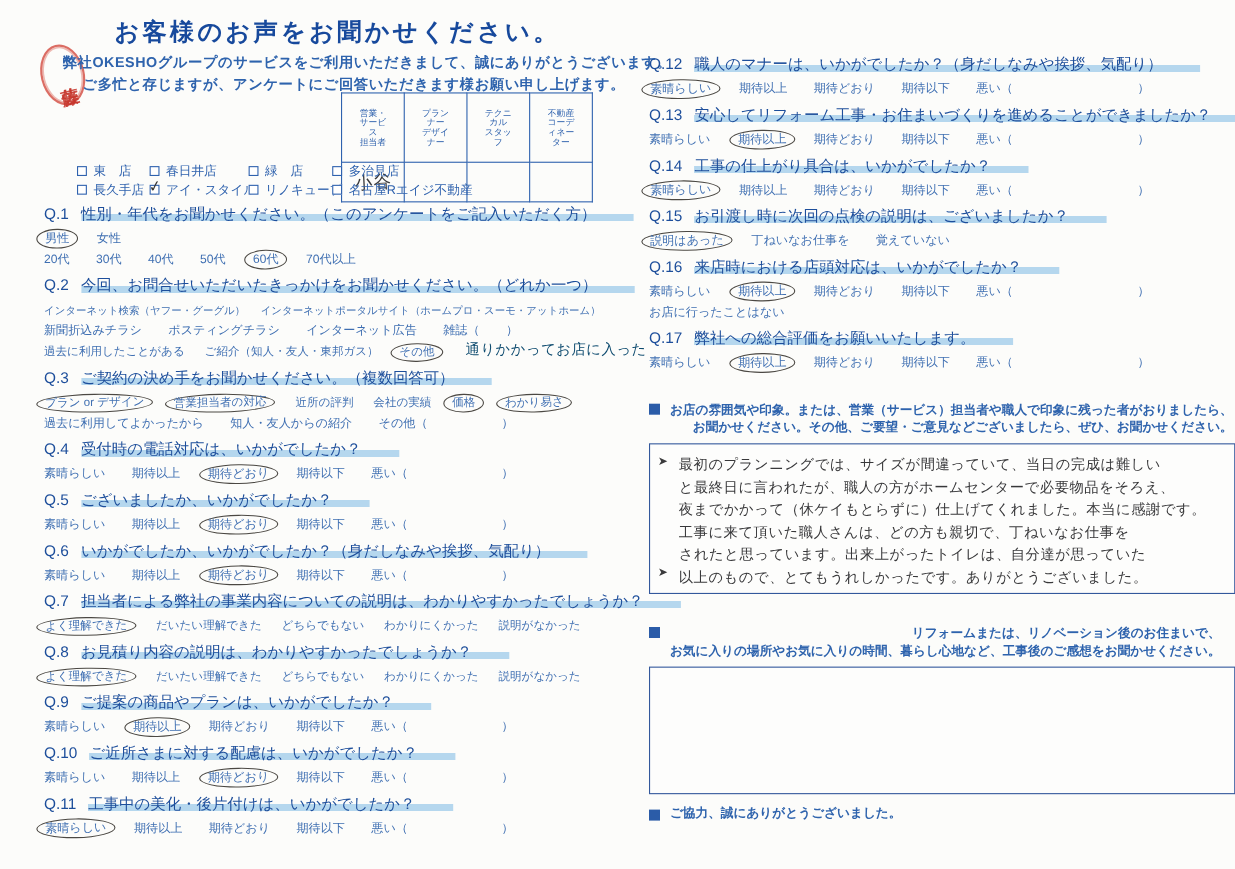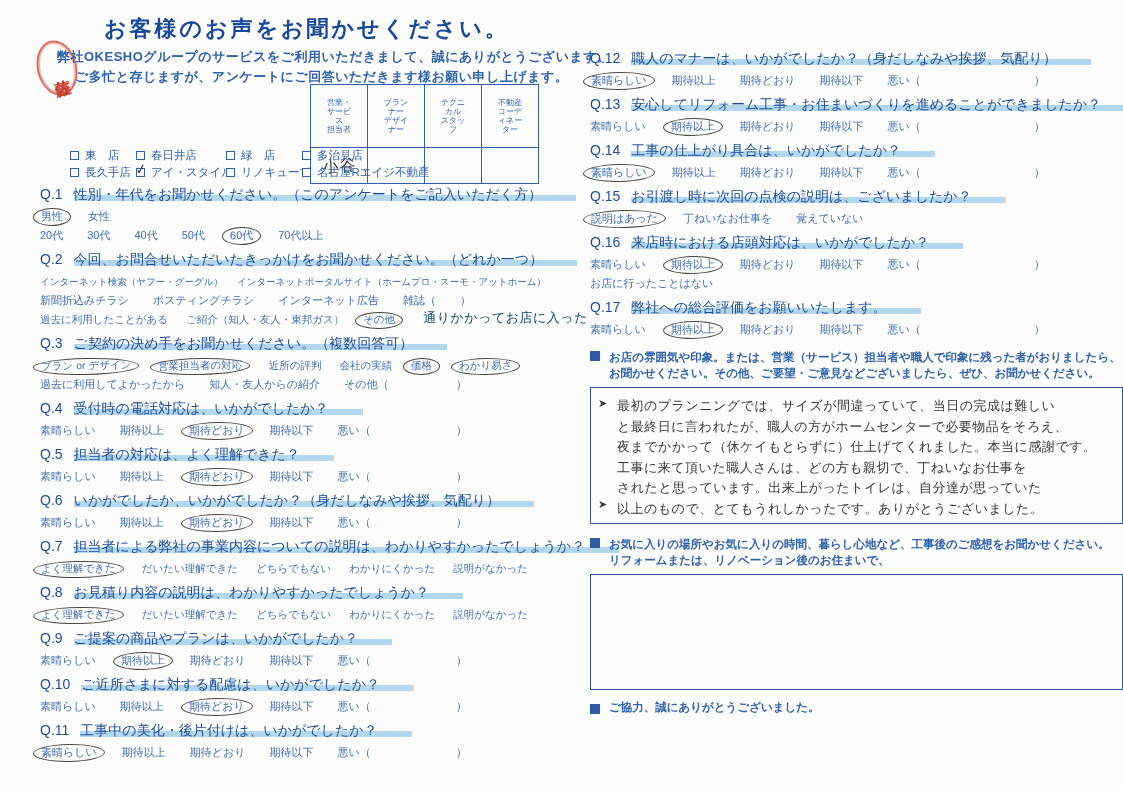--- a/index.html
+++ b/index.html
@@ -58,21 +58,21 @@
   .q-row.t { font-size:9.5px; }
   .opt { margin-right:24px; }
   .q-row.m .opt { margin-right:18px; }
   .q-row.t .opt { margin-right:14px; }
   .opt.c { display:inline-block; border:1.5px solid #4b4843; border-radius:50%;
            padding:0 7px 1px; margin:-2px 17px -2px -7px; transform:rotate(-1deg); }
   .opt.end { margin-left:auto; margin-right:78px; }
   .opt.hand { font-size:13px; color:#0c4a6e; letter-spacing:.5px; margin-left:2px; }
   
   .comment-head { display:flex; gap:9px; font-size:11.5px; font-weight:bold;
-                  color:#2e63ad; line-height:16px; margin-top:12px; }
+                  color:#2e63ad; line-height:16px; margin-top:28px;text-align:right; }
   .bullet { width:10px; height:10px; background:#2b5ca8; margin-top:2px; flex:none; }
   .comment-box { border:1.3px solid #33589c; margin-top:6px; position:relative;
                  padding:8px 6px 5px 26px; background:#fdfdfc; }
   .box1 { height:137px; }
   .box2 { height:116px; }
   .hand-line { font-size:13px; color:#38383a; line-height:20.5px;
                letter-spacing:.5px; white-space:nowrap; }
   .pen-arrow { position:absolute; left:7px; color:#3a3a3c; font-size:11px; }
   .pa1 { top:9px; } .pa2 { top:110px; }
   .footer-note { display:flex; gap:9px; font-size:11.5px; font-weight:bold;
@@ -204,21 +204,21 @@
       <div class="q-row">
         <span class="opt">素晴らしい</span>
         <span class="opt">期待以上</span>
         <span class="opt c">期待どおり</span>
         <span class="opt">期待以下</span>
         <span class="opt">悪い（</span>
         <span class="opt end">）</span>
       </div>
     </div>
     <div class="q">
-      <div class="q-head"><span class="q-num">Q.5</span><span class="q-title-text">担当者の対応は、よく理解できた？</span></div>
+      <div class="q-head"><span class="q-num">Q.5</span><span class="q-title-text">ございましたか、いかがでしたか？</span></div>
       <div class="q-row">
         <span class="opt">素晴らしい</span>
         <span class="opt">期待以上</span>
         <span class="opt c">期待どおり</span>
         <span class="opt">期待以下</span>
         <span class="opt">悪い（</span>
         <span class="opt end">）</span>
       </div>
     </div>
     <div class="q">
@@ -373,22 +373,22 @@
         <div class="hand-line">夜までかかって（休ケイもとらずに）仕上げてくれました。本当に感謝です。</div>
         <div class="hand-line">工事に来て頂いた職人さんは、どの方も親切で、丁ねいなお仕事を</div>
         <div class="hand-line">されたと思っています。出来上がったトイレは、自分達が思っていた</div>
         <div class="hand-line">以上のもので、とてもうれしかったです。ありがとうございました。</div>
       </div>
   </div>
 
   <div class="comment-head">
     <span class="bullet"></span>
     <div>
+      <div>リフォームまたは、リノベーション後のお住まいで、</div>
       <div>お気に入りの場所やお気に入りの時間、暮らし心地など、工事後のご感想をお聞かせください。</div>
-      <div>リフォームまたは、リノベーション後のお住まいで、</div>
     </div>
   </div>
   <div class="comment-box box2"></div>
 
   <div class="footer-note">
     <span class="bullet"></span>
     <span>ご協力、誠にありがとうございました。</span>
   </div>
 </div>
 

